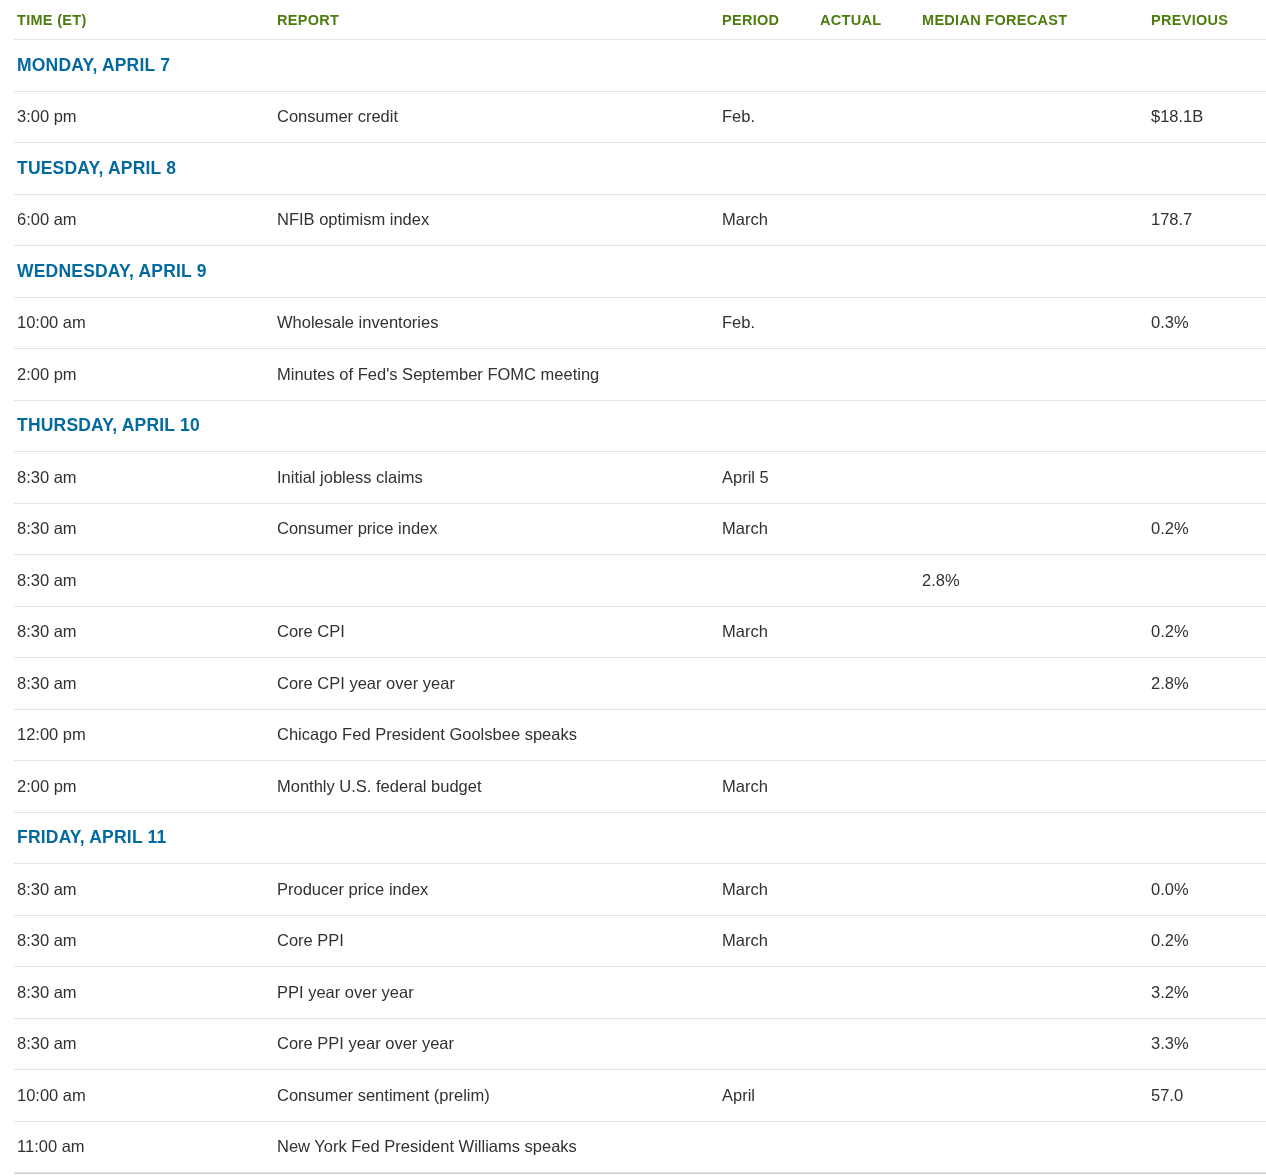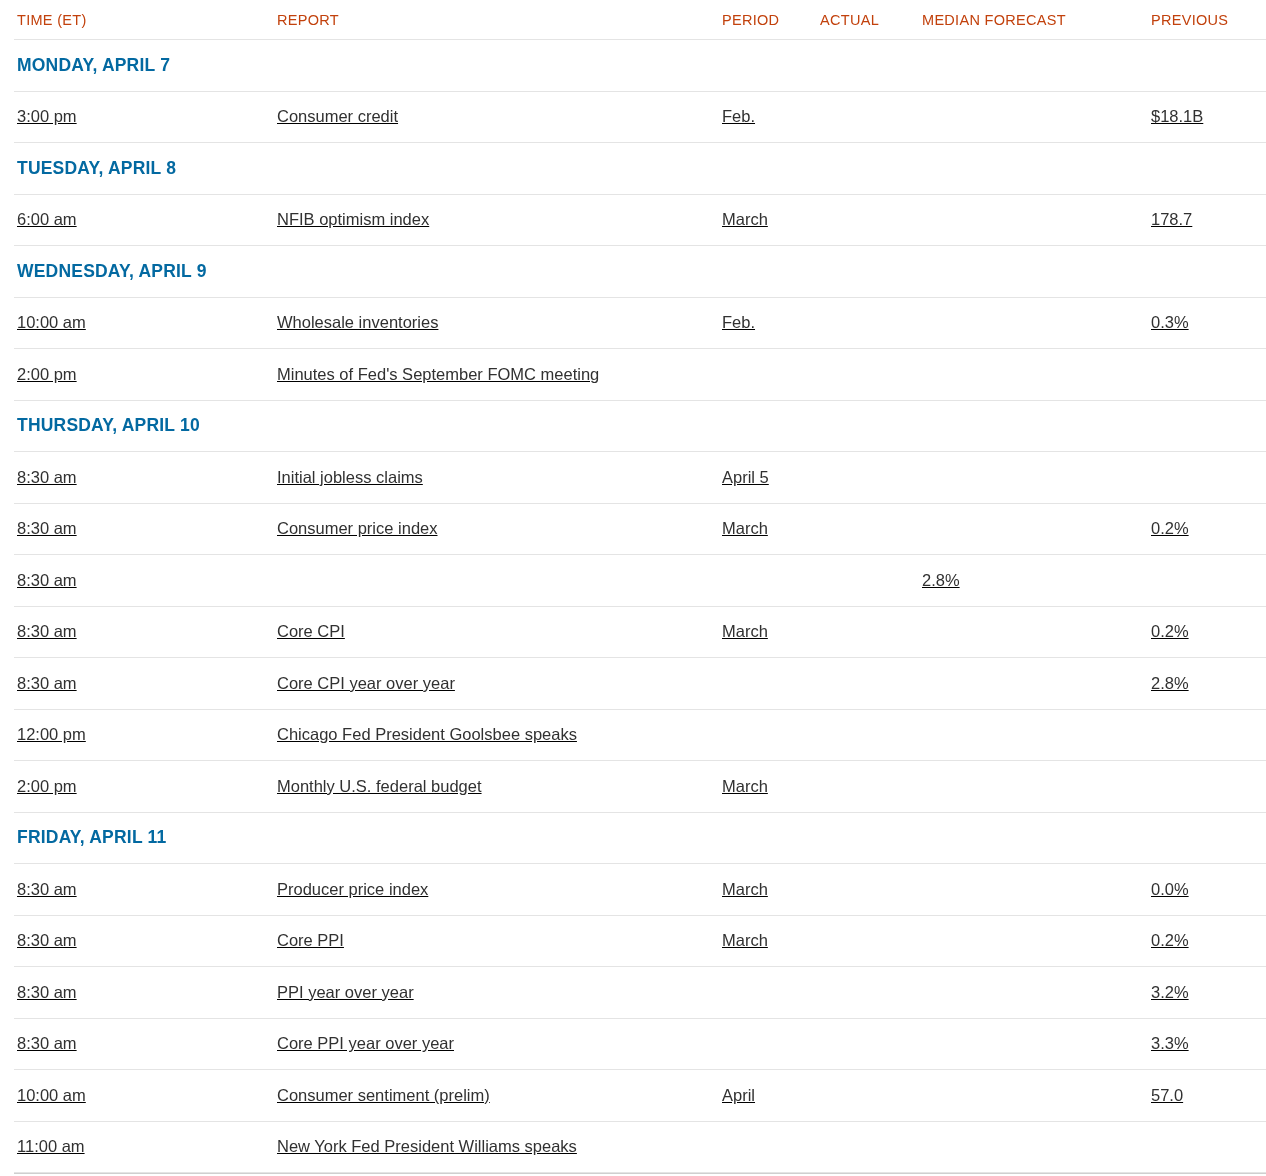--- a/index.html
+++ b/index.html
@@ -23,23 +23,23 @@
     display: grid;
     grid-template-columns: 260px 445px 98px 102px 229px 1fr;
     align-items: center;
     height: 40px;
     box-sizing: border-box;
     padding-left: 3px;
     border-bottom: 1px solid #e4e4e4;
   }
   .hdr-cell {
     font-size: 14.5px;
-    font-weight: 400;
+    font-weight: 700;
     letter-spacing: 0.3px;
-    color: #c2410c;
+    color: #4d7c0f;
     white-space: nowrap;
   }
   .section-row {
     display: flex;
     align-items: center;
     height: 51.5px;
     box-sizing: border-box;
     padding-left: 3px;
     border-bottom: 1px solid #e4e4e4;
   }
@@ -51,21 +51,20 @@
     white-space: nowrap;
   }
   .data-row {
     display: grid;
     grid-template-columns: 260px 445px 98px 102px 229px 1fr;
     align-items: center;
     height: 51.5px;
     box-sizing: border-box;
     padding-left: 3px;
     border-bottom: 1px solid #e4e4e4;
-    text-decoration: underline;
   }
   .cell {
     font-size: 16.5px;
     font-weight: 400;
     color: #313131;
     white-space: nowrap;
     overflow: hidden;
   }
 </style>
 </head>

